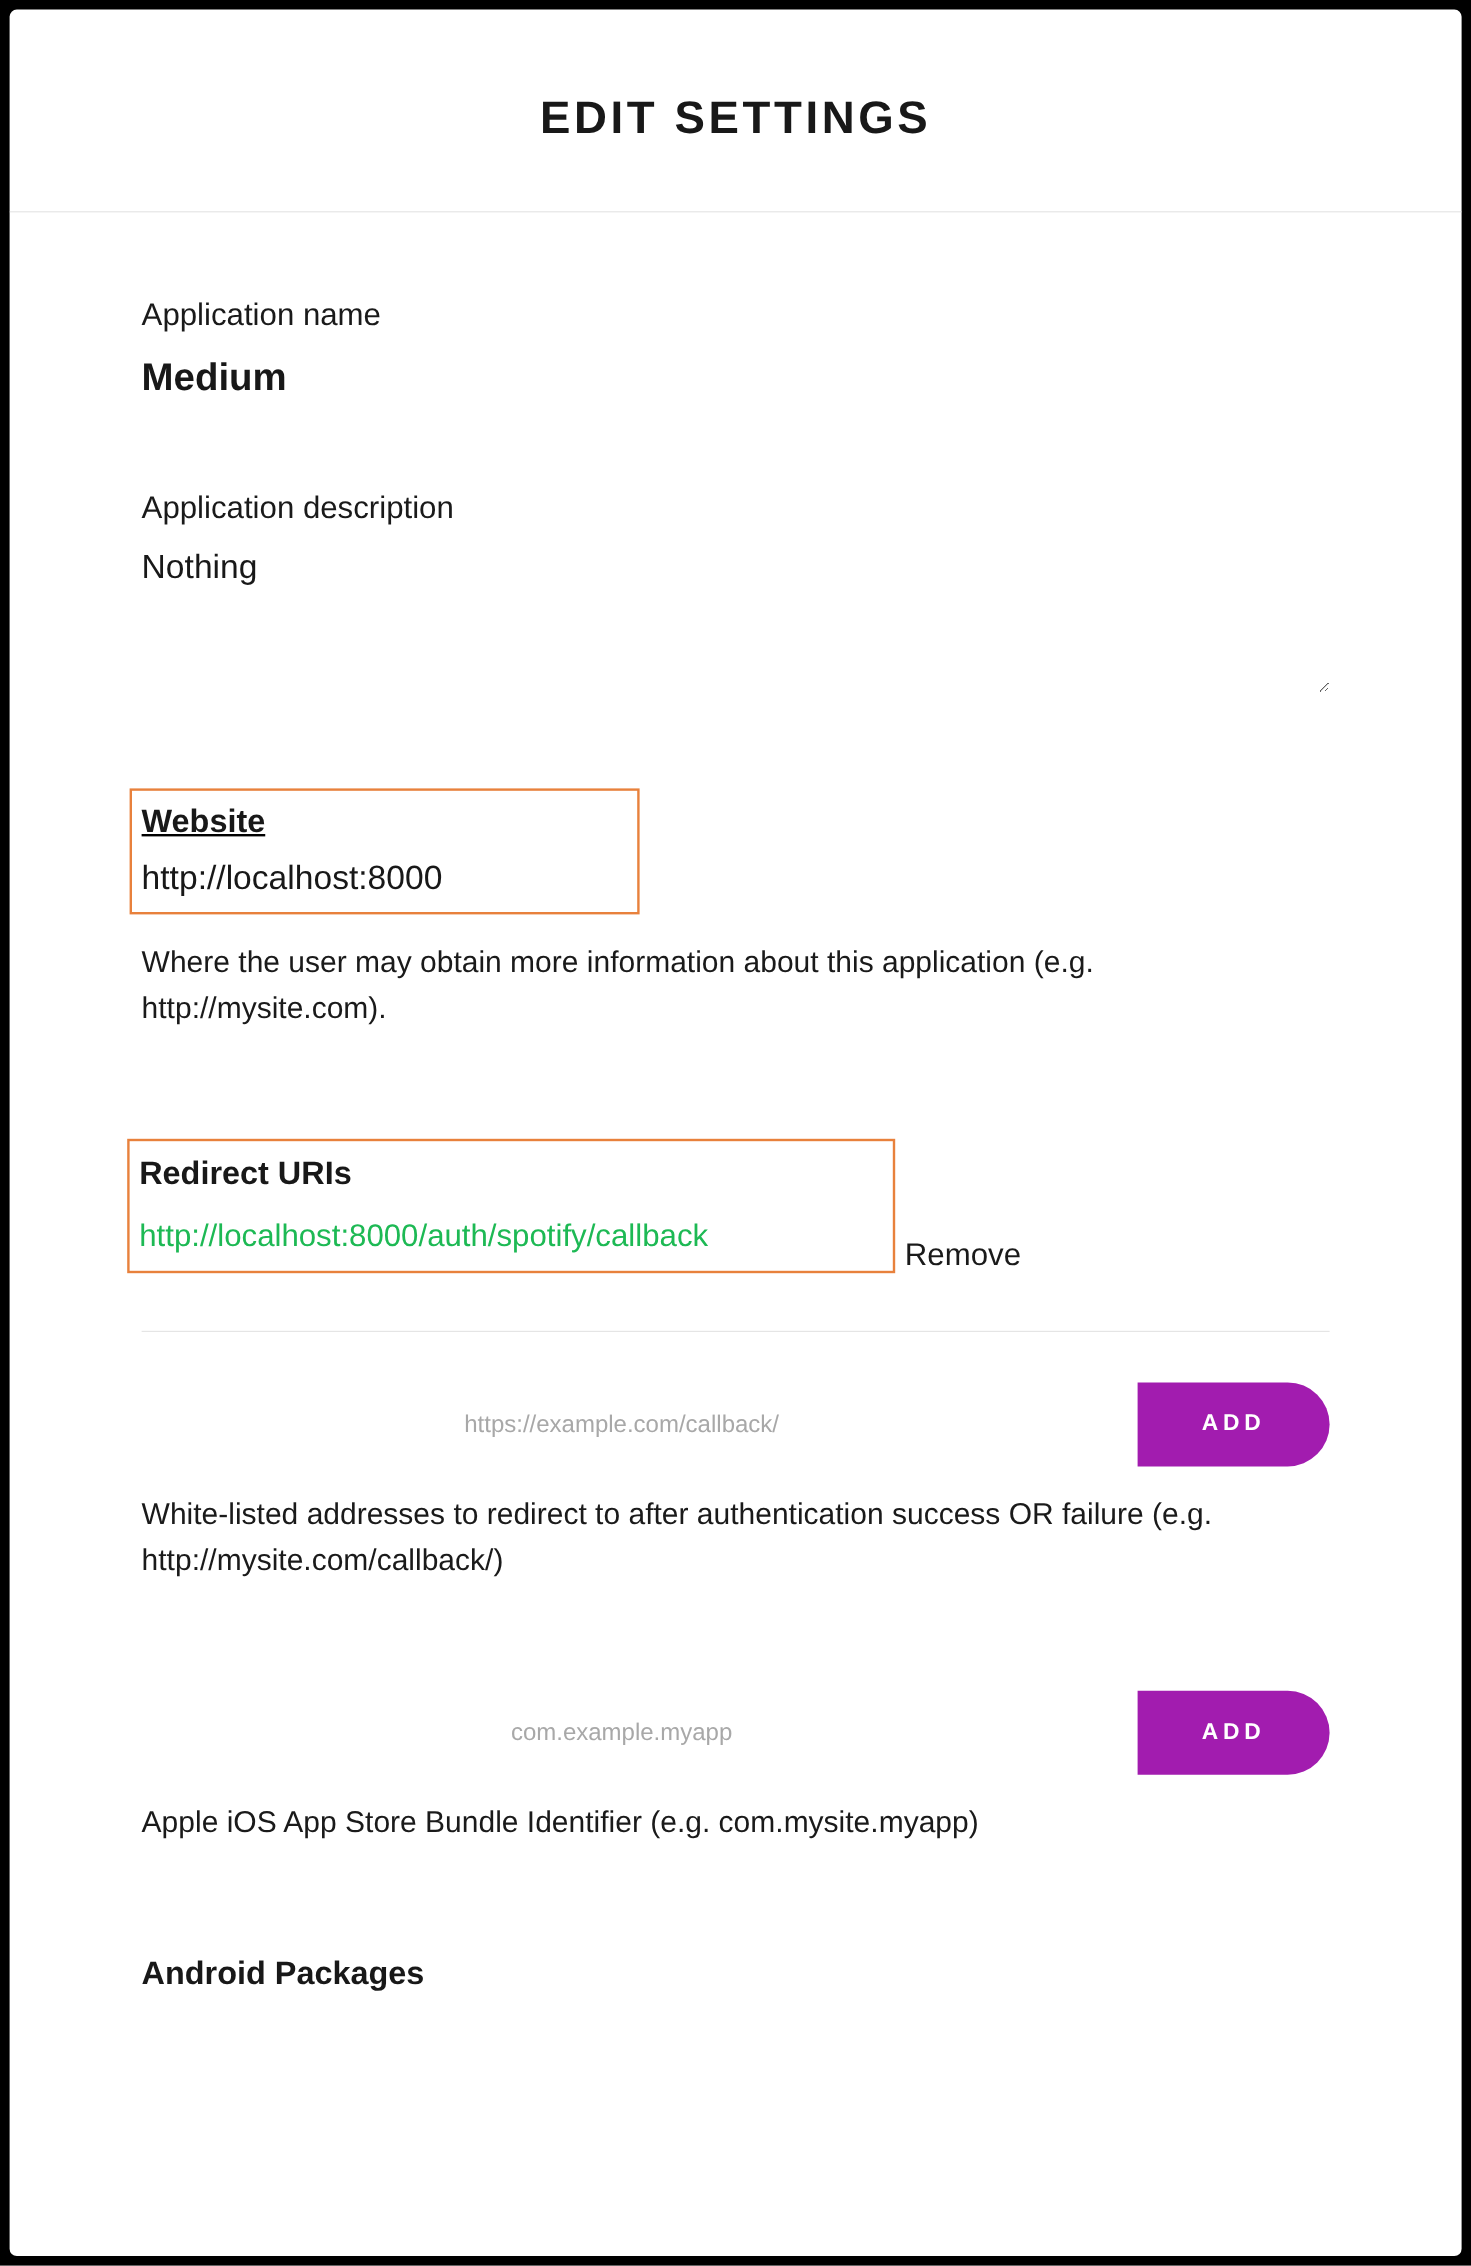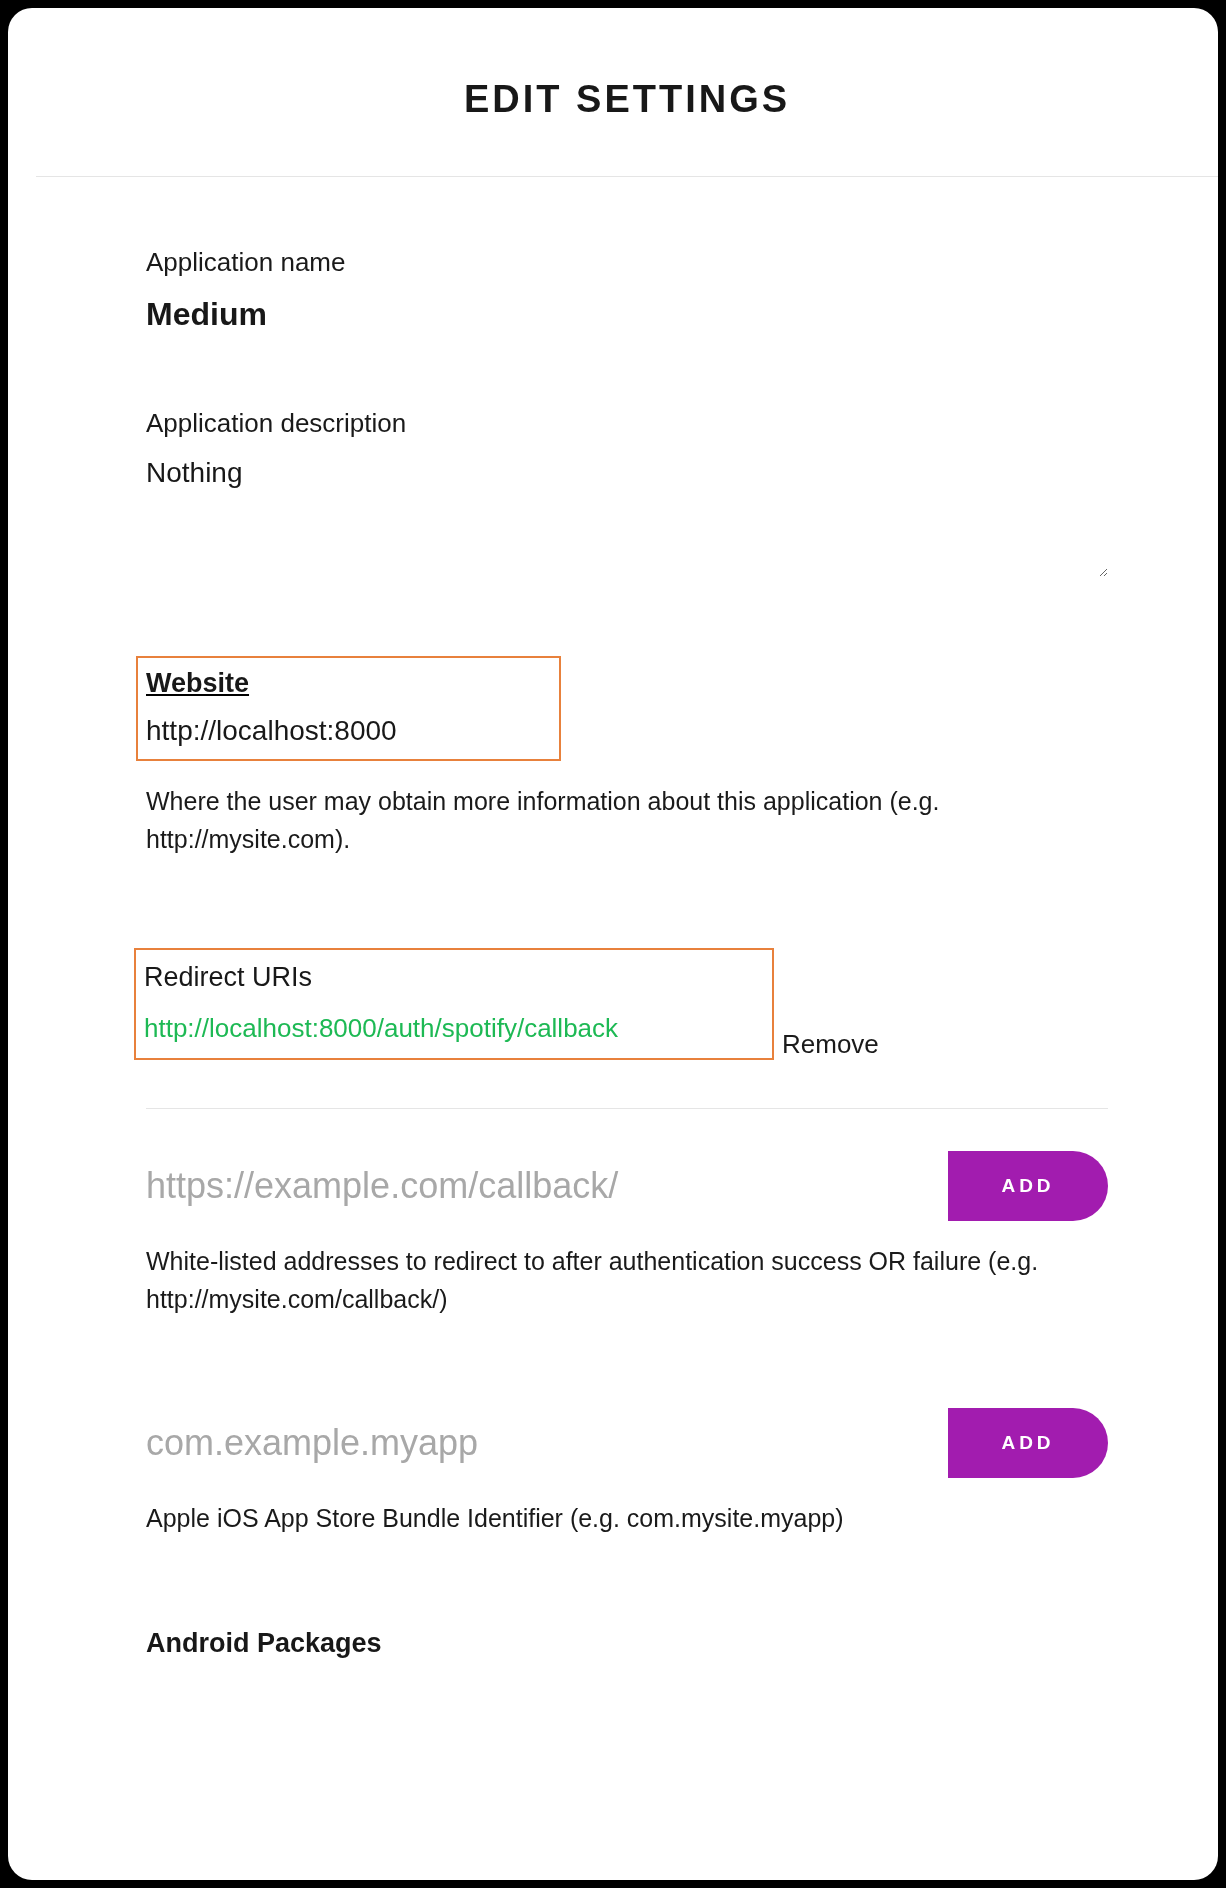--- a/index.html
+++ b/index.html
@@ -10,24 +10,23 @@
     body {
       font-family: -apple-system, BlinkMacSystemFont, "Segoe UI", Helvetica, Arial, sans-serif;
       background: #000;
       width: 1226px;
       height: 1888px;
       overflow: hidden;
     }
     .modal {
       background: #fff;
       margin: 8px;
-      border-radius: 24px;
+      border-radius: 6px;
       height: calc(100% - 16px);
       overflow: hidden;
-      padding-left: 28px;
     }
     .modal-header {
       text-align: center;
       padding: 70px 0 55px 0;
       border-bottom: 1px solid #e5e5e5;
     }
     .modal-title {
       font-size: 38px;
       font-weight: 900;
       letter-spacing: 3px;
@@ -102,21 +101,21 @@
       background: transparent;
     }
     .help-text {
       font-size: 25px;
       color: #1a1a1a;
       line-height: 1.5;
       margin-top: 22px;
     }
     .redirect-label {
       font-size: 27px;
-      font-weight: 400;
+      font-weight: 700;
       color: #181818;
       margin-bottom: 20px;
       display: block;
     }
     .redirect-uri-text {
       font-size: 26px;
       color: #1db954;
       display: inline;
     }
     .redirect-row {
@@ -134,25 +133,26 @@
       margin: 48px 0 42px 0;
     }
     .add-row {
       display: flex;
       align-items: center;
       gap: 30px;
     }
     .add-input {
       flex: 1;
       border: none;
-      font-size: 36px;
-      color: #181818;
-      font-family: inherit;
-      outline: none;
-      background: transparent;
+      font-size: 20px;
+      color: #181818;
+      font-family: inherit;
+      outline: none;
+      background: transparent;
+      text-align: center;
     }
     .add-input::placeholder {
       color: #a8a8a8;
     }
     .add-button {
       background: #a21caf;
       color: #fff;
       font-size: 19px;
       font-weight: 800;
       letter-spacing: 4px;

